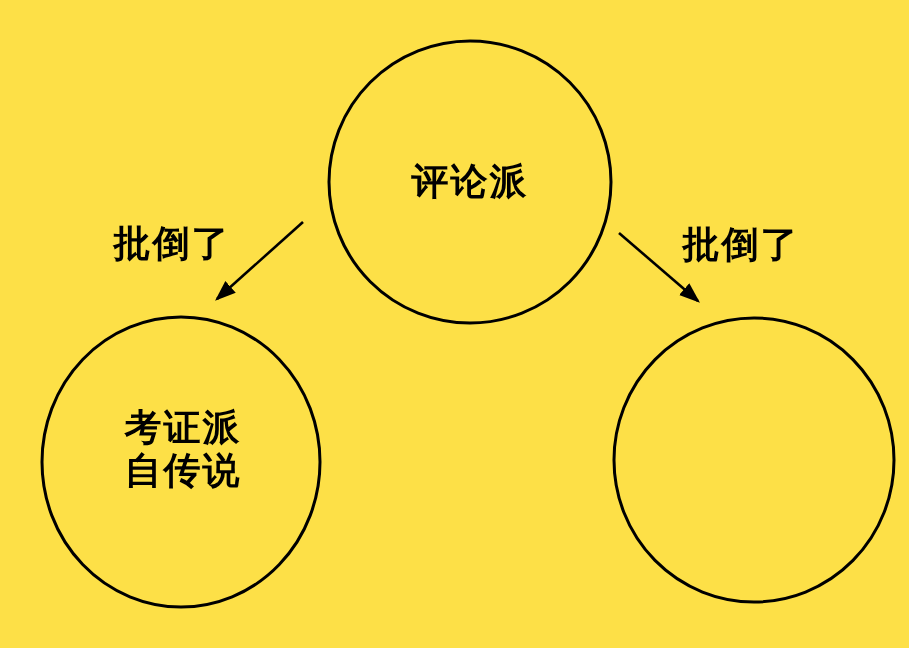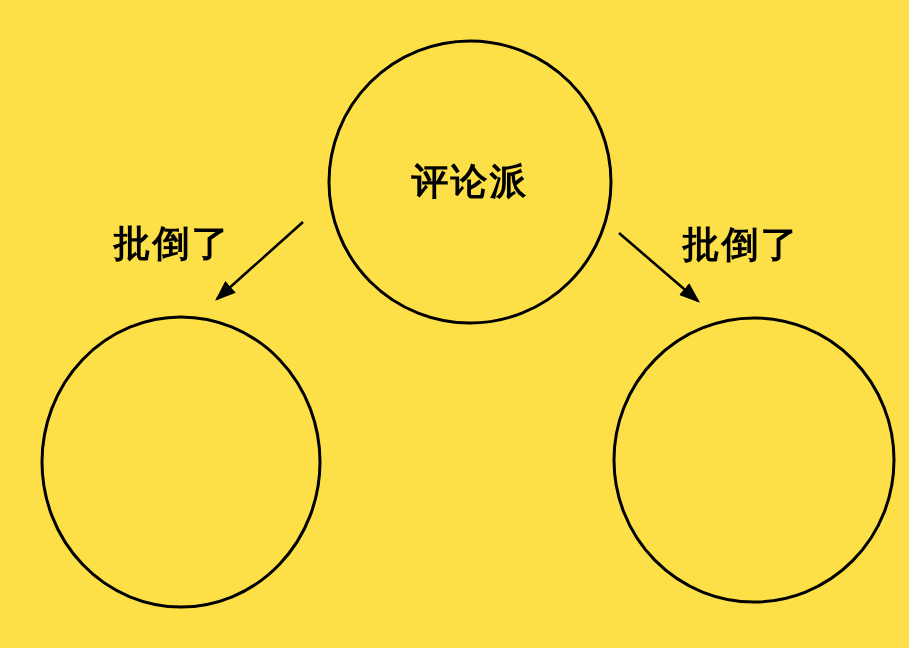--- a/index.html
+++ b/index.html
@@ -62,19 +62,23 @@
     <ellipse class="circle" cx="754" cy="460" rx="140" ry="142"></ellipse>
 
     <line class="arrow" x1="303" y1="222" x2="217" y2="299" marker-end="url(#arrowhead)"></line>
     <line class="arrow" x1="619" y1="233" x2="698" y2="301" marker-end="url(#arrowhead)"></line>
   </svg>
 
   <div class="label" style="left:470px; top:184px;">
     <span>评论派</span>
   </div>
 
+  <div class="label" style="left:183px; top:452px;">
+    <div>考证派</div>
+    <div>自传说</div>
+  </div>
 
 
   <div class="label" style="left:172px; top:246px;">批倒了</div>
 
   <div class="label" style="left:741px; top:247px;">批倒了</div>
 
 </div>
 
 </body></html>

